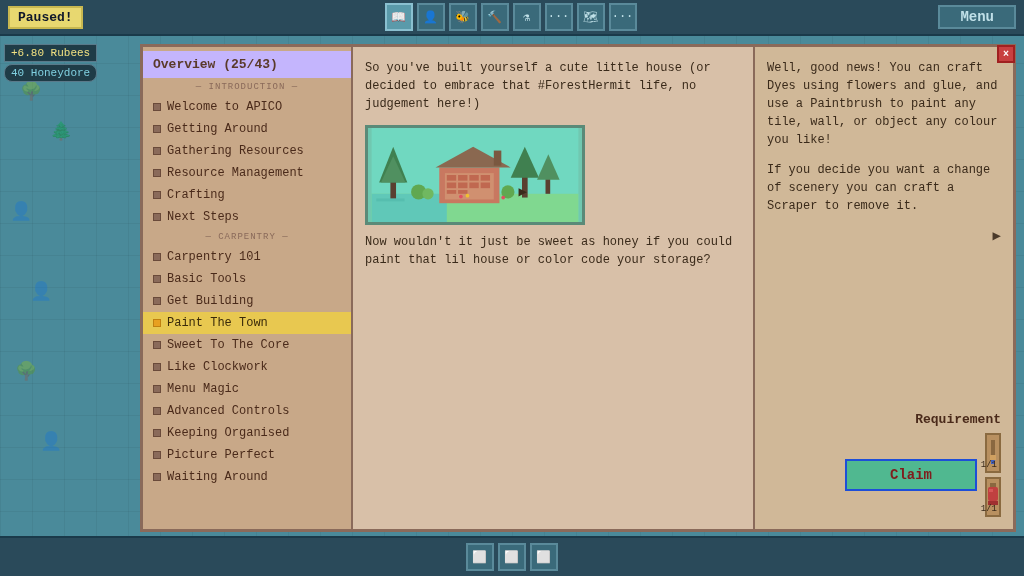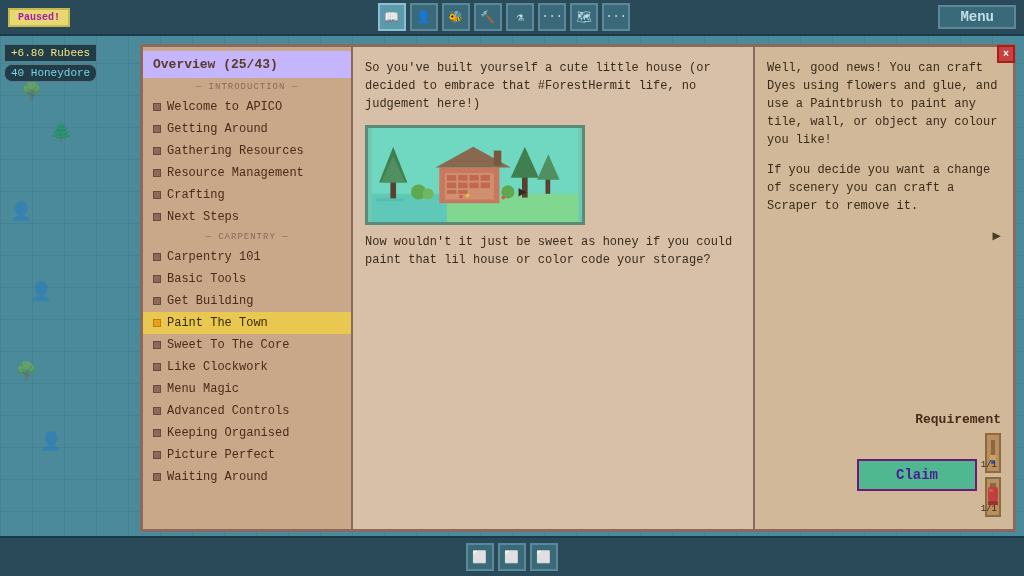--- a/index.html
+++ b/index.html
@@ -42,22 +42,22 @@
       display: flex;
       align-items: center;
       justify-content: space-between;
       padding: 0 8px;
       border-bottom: 2px solid #1a3a4a;
       z-index: 10;
     }
 
     .paused-badge {
       background: #e8d870;
-      color: #a21caf;
-      font-size: 10px;
+      color: #0f172a;
+      font-size: 13px;
       font-weight: bold;
       padding: 2px 8px;
       border: 2px solid #c8b850;
     }
 
     .top-icons {
       display: flex;
       gap: 4px;
       align-items: center;
     }
@@ -283,28 +283,28 @@
     .req-item .count {
       font-size: 9px;
       color: #3a2a1a;
       position: absolute;
       bottom: 1px;
       right: 2px;
     }
 
     .claim-btn {
       background: #50b890;
-      border: 2px solid #701a75;
-      color: #4c1d95;
+      border: 2px solid #1d4ed8;
+      color: #7f1d1d;
       font-family: 'Courier New', monospace;
       font-size: 14px;
       font-weight: bold;
       padding: 6px 20px;
       cursor: pointer;
-      width: 120px;
+      width: 132px;
     }
 
     .claim-area {
       display: flex;
       justify-content: flex-end;
       align-items: center;
       gap: 8px;
     }
 
     

